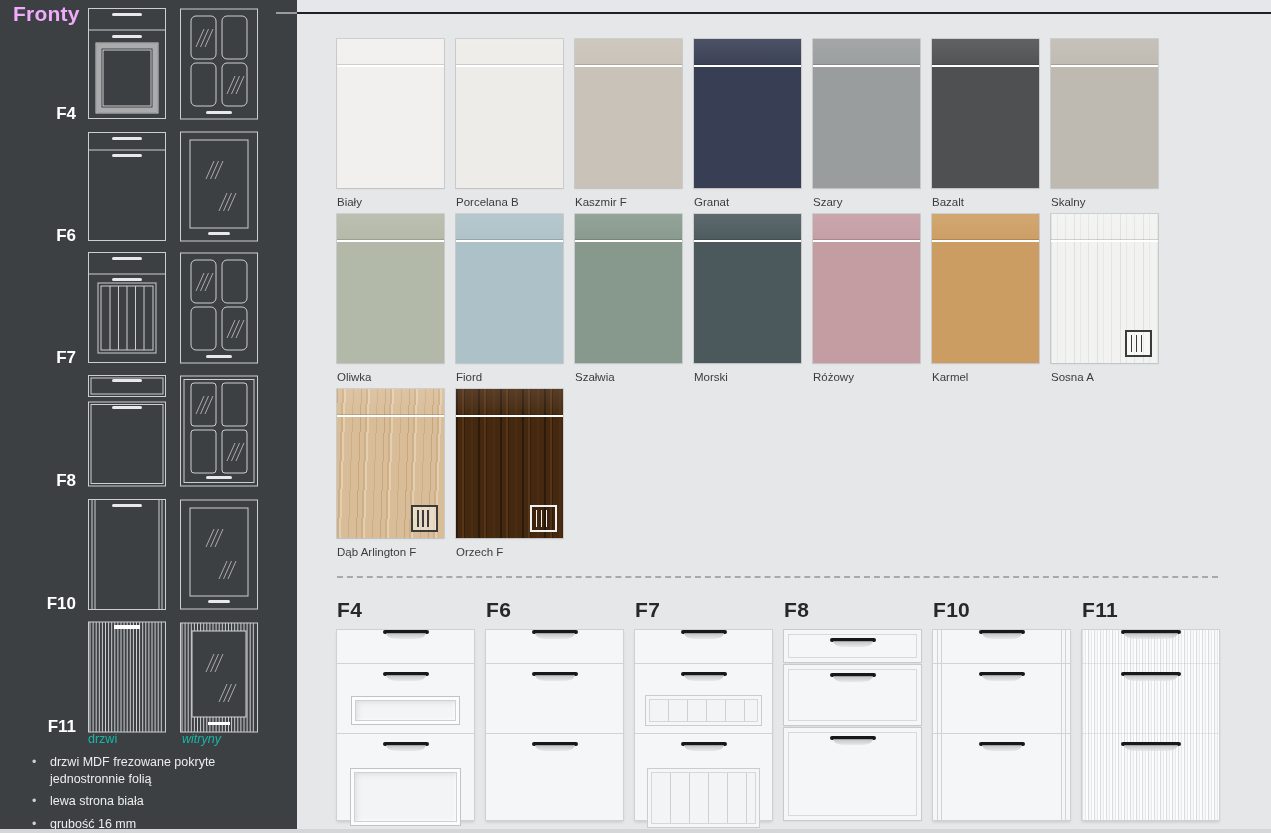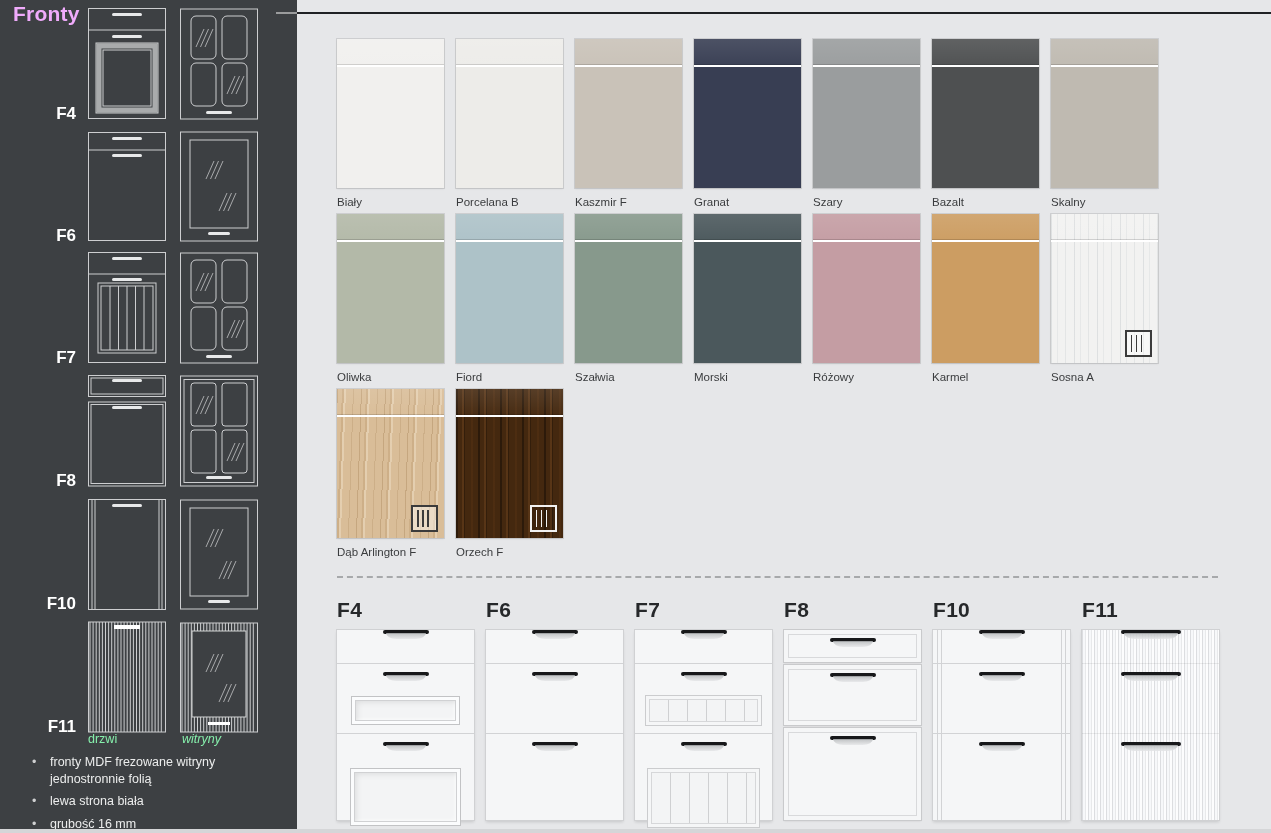--- a/index.html
+++ b/index.html
@@ -10,21 +10,21 @@
     -webkit-font-smoothing:antialiased;
   }
   
   .sidebar{position:absolute;left:0;top:0;width:297px;height:829px;background:#3d4043;}
   .sidebar-title{position:absolute;left:13px;top:2px;color:#f0abfc;font-size:21px;font-weight:bold;letter-spacing:.2px;}
   .front-row{position:absolute;left:0;width:297px;height:112px;}
   .code-label{position:absolute;left:0;bottom:-4px;width:76px;text-align:right;color:#ffffff;font-weight:bold;font-size:17px;}
   .front-row svg{position:absolute;bottom:0;display:block;}
   .front-row svg.doors{left:88px;}
   .front-row svg.vitrine{left:180px;}
-  .col-label{position:absolute;top:732px;color:#86efac;font-size:12.5px;}
+  .col-label{position:absolute;top:732px;color:#14b8a6;font-size:12.5px;}
   .col-label.left{left:88px;}
   .col-label.right{left:182px;font-style:italic;}
   .notes{position:absolute;left:26px;top:754px;width:220px;margin:0;padding:0;color:#eceded;font-size:12.5px;line-height:1.32;}
   .notes li{list-style:none;position:relative;padding-left:24px;margin-bottom:6px;}
   .notes li::before{content:"\2022";position:absolute;left:6px;color:#cfd0d1;}
   .bottom-edge{position:absolute;left:0;bottom:0;width:100%;height:4px;background:#d5d6d8;}
   
   .top-rule{position:absolute;left:297px;right:0;top:12px;height:2px;background:#202124;}
   .top-rule-tick{position:absolute;left:276px;top:12px;width:21px;height:2px;background:#9b9c9d;}
   
@@ -260,21 +260,21 @@
           <line x1="39" y1="81" x2="47" y2="63" stroke="#c4c5c6" stroke-width="0.8"></line>
           <line x1="43.5" y1="81" x2="51.5" y2="63" stroke="#c4c5c6" stroke-width="0.8"></line>
           <line x1="48" y1="81" x2="56" y2="63" stroke="#c4c5c6" stroke-width="0.8"></line>
          <rect x="28" y="101" width="22" height="3" fill="#ffffff" stroke="none"></rect>
         </svg>
       </div>
     </div>
   <div class="col-label left">drzwi</div>
   <div class="col-label right">witryny</div>
   <ul class="notes" id="notesList">
-      <li>fronty MDF frezowane witryny jednostronnie folią</li>
+      <li>drzwi MDF frezowane pokryte jednostronnie folią</li>
       <li>lewa strona biała</li>
       <li>grubość 16 mm</li>
     </ul>
 </div>
 
 <div class="top-rule"></div>
 <div class="top-rule-tick"></div>
 
 <div class="main">
   <div class="swatch-grid" id="swatchGrid">

